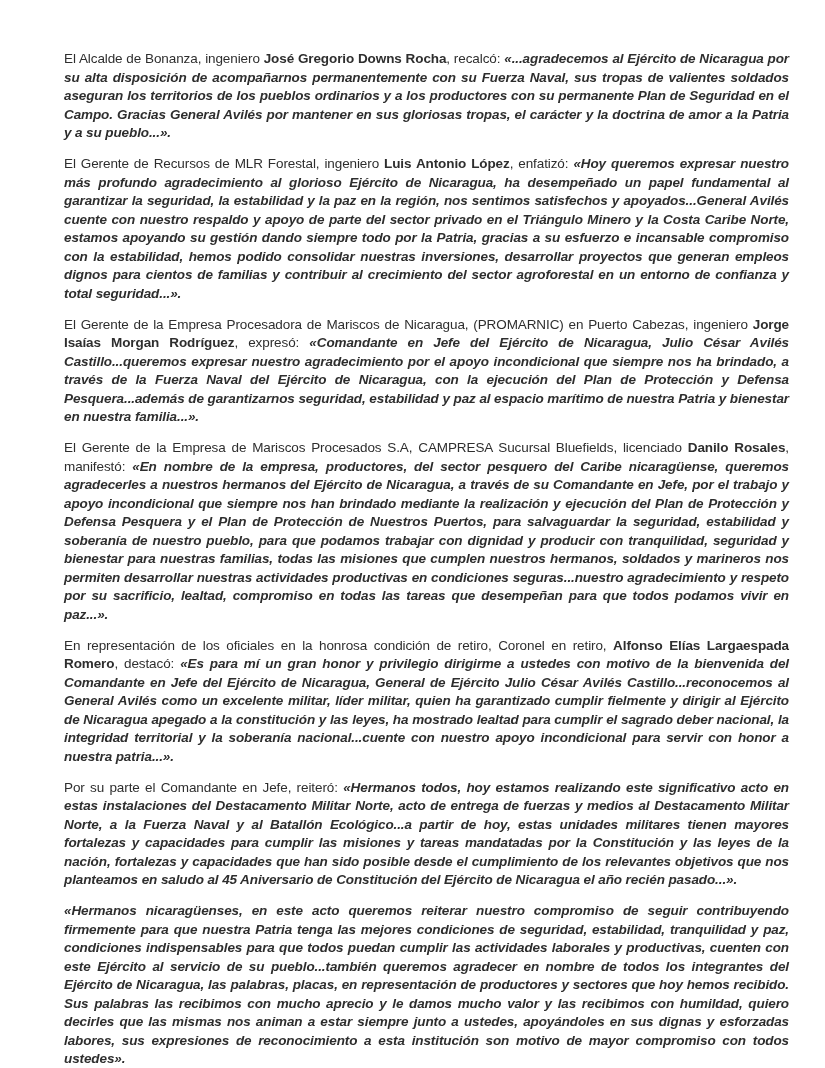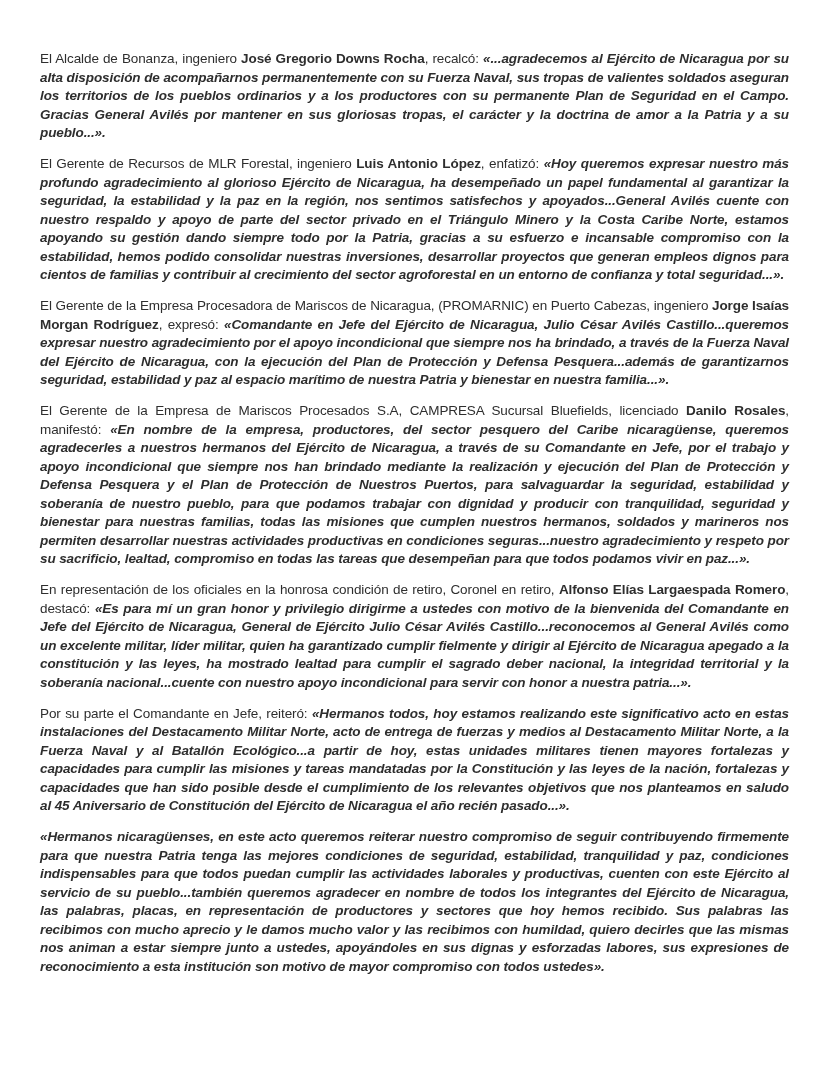--- a/index.html
+++ b/index.html
@@ -6,21 +6,21 @@
   html, body {
     margin: 0;
     padding: 0;
     background: #ffffff;
   }
   .page {
     width: 825px;
     height: 1068px;
     margin: 0 auto;
     background: #ffffff;
-    padding: 50px 36px 30px 40px;
+    padding: 50px 36px 30px 64px;
     overflow: hidden;
   }
   .body-text {
     font-family: "Liberation Sans", "DejaVu Sans", sans-serif;
     font-size: 13.5px;
     line-height: 18.5px;
     color: #2e2e2e;
     letter-spacing: -0.1px;
   }
   .para {

